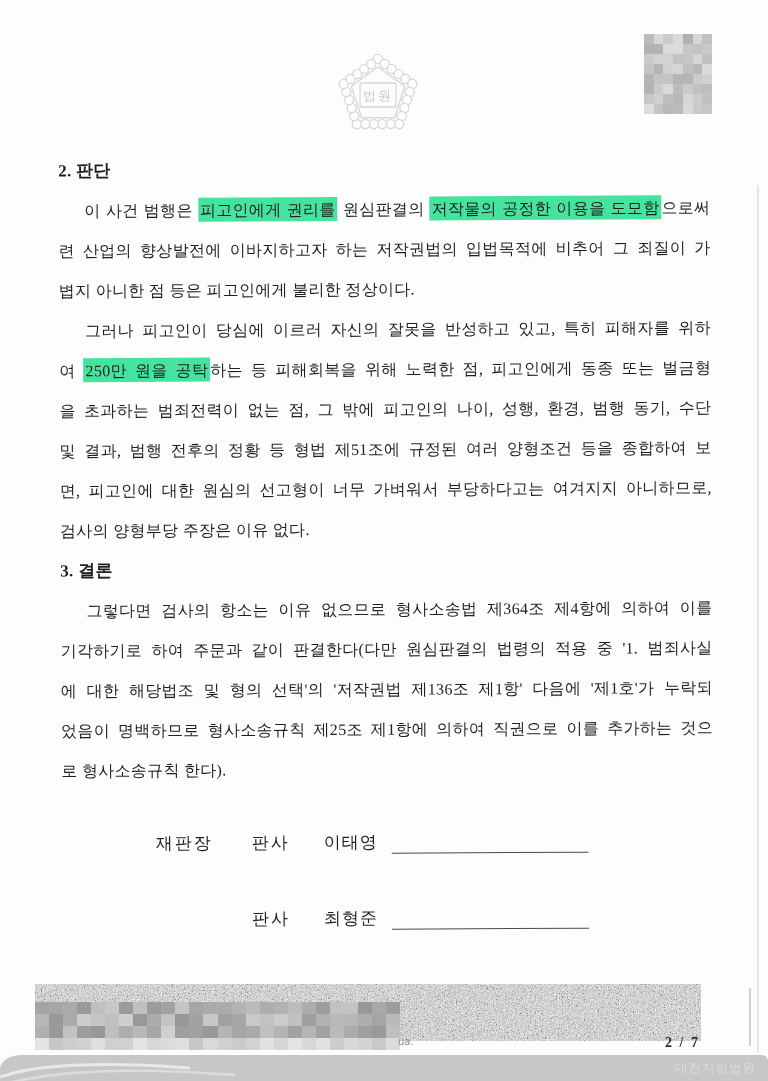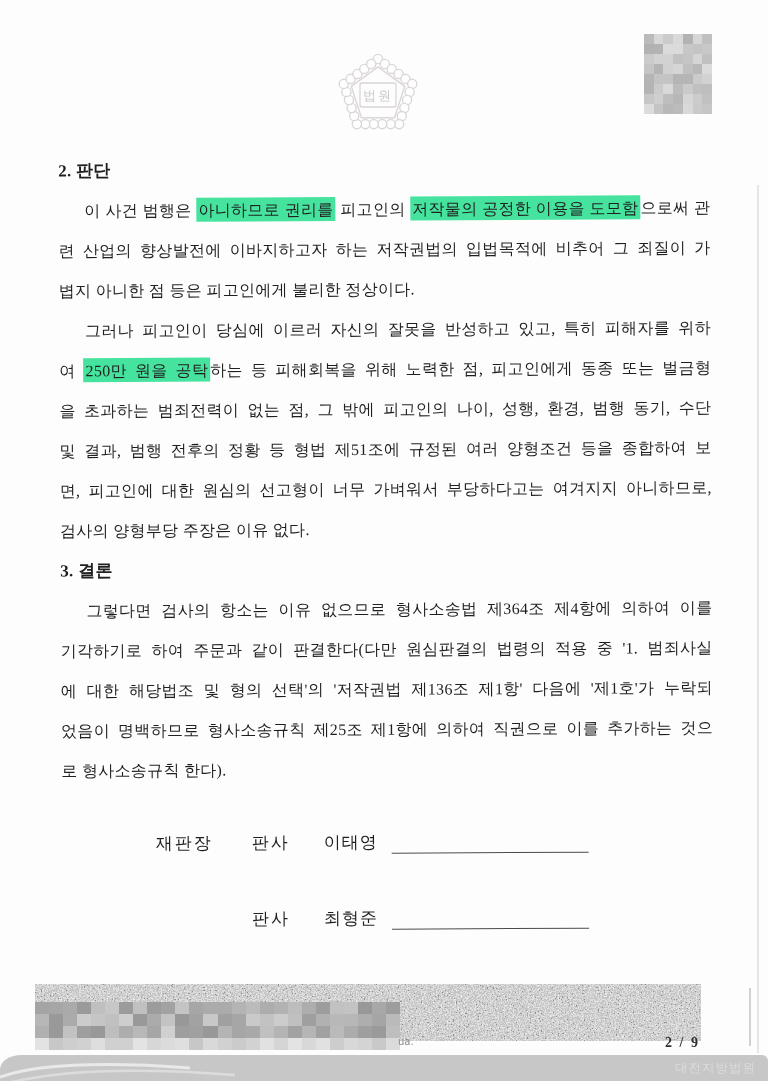--- a/index.html
+++ b/index.html
@@ -144,21 +144,21 @@
       <div style="background: rgb(184, 184, 184);"></div>
       <div style="background: rgb(187, 187, 187);"></div>
       <div style="background: rgb(217, 217, 217);"></div>
       <div style="background: rgb(202, 202, 202);"></div>
       <div style="background: rgb(198, 198, 198);"></div>
     </div>
 
   <div class="doc">
 
     <div class="line heading">2. 판단</div>
-      <div class="line first"><span>이 사건 범행은 </span><span class="hl">아니하므로 권리를</span><span> 피고인의 </span><span class="hl">저작물의 공정한 이용을 도모함</span><span>으로써 관</span></div>
+      <div class="line first"><span>이 사건 범행은 </span><span class="hl">피고인에게 권리를</span><span> 원심판결의 </span><span class="hl">저작물의 공정한 이용을 도모함</span><span>으로써 관</span></div>
       <div class="line"><span>련 산업의 향상발전에 이바지하고자 하는 저작권법의 입법목적에 비추어 그 죄질이 가</span></div>
       <div class="line last"><span>볍지 아니한 점 등은 피고인에게 불리한 정상이다.</span></div>
       <div class="line first"><span>그러나 피고인이 당심에 이르러 자신의 잘못을 반성하고 있고, 특히 피해자를 위하</span></div>
       <div class="line"><span>여 </span><span class="hl">250만 원을 공탁</span><span>하는 등 피해회복을 위해 노력한 점, 피고인에게 동종 또는 벌금형</span></div>
       <div class="line"><span>을 초과하는 범죄전력이 없는 점, 그 밖에 피고인의 나이, 성행, 환경, 범행 동기, 수단</span></div>
       <div class="line"><span>및 결과, 범행 전후의 정황 등 형법 제51조에 규정된 여러 양형조건 등을 종합하여 보</span></div>
       <div class="line"><span>면, 피고인에 대한 원심의 선고형이 너무 가벼워서 부당하다고는 여겨지지 아니하므로,</span></div>
       <div class="line last"><span>검사의 양형부당 주장은 이유 없다.</span></div>
       <div class="line heading">3. 결론</div>
       <div class="line first"><span>그렇다면 검사의 항소는 이유 없으므로 형사소송법 제364조 제4항에 의하여 이를</span></div>
@@ -298,21 +298,21 @@
       <div style="background: rgb(216, 216, 216);"></div>
       <div style="background: rgb(225, 225, 225);"></div>
       <div style="background: rgb(205, 205, 205);"></div>
       <div style="background: rgb(216, 216, 216);"></div>
       <div style="background: rgb(212, 212, 212);"></div>
       <div style="background: rgb(201, 201, 201);"></div>
       <div style="background: rgb(219, 219, 219);"></div>
     </div>
 
   <span class="tiny-text">ua.</span>
-  <span class="page-num">2 / 9</span>
+  <span class="page-num">2 / 7</span>
 
   <div class="edge-line"></div>
   <div class="edge-line2"></div>
 
   <div class="foot-band">
     <svg width="260" height="26">
       <path d="M0,22 Q55,3 190,13" fill="none" stroke="#e9e9e9" stroke-width="3"></path>
       <path d="M0,30 Q80,8 235,20" fill="none" stroke="#dcdcdc" stroke-width="2.5"></path>
     </svg>
     <span class="watermark">대전지방법원</span>

